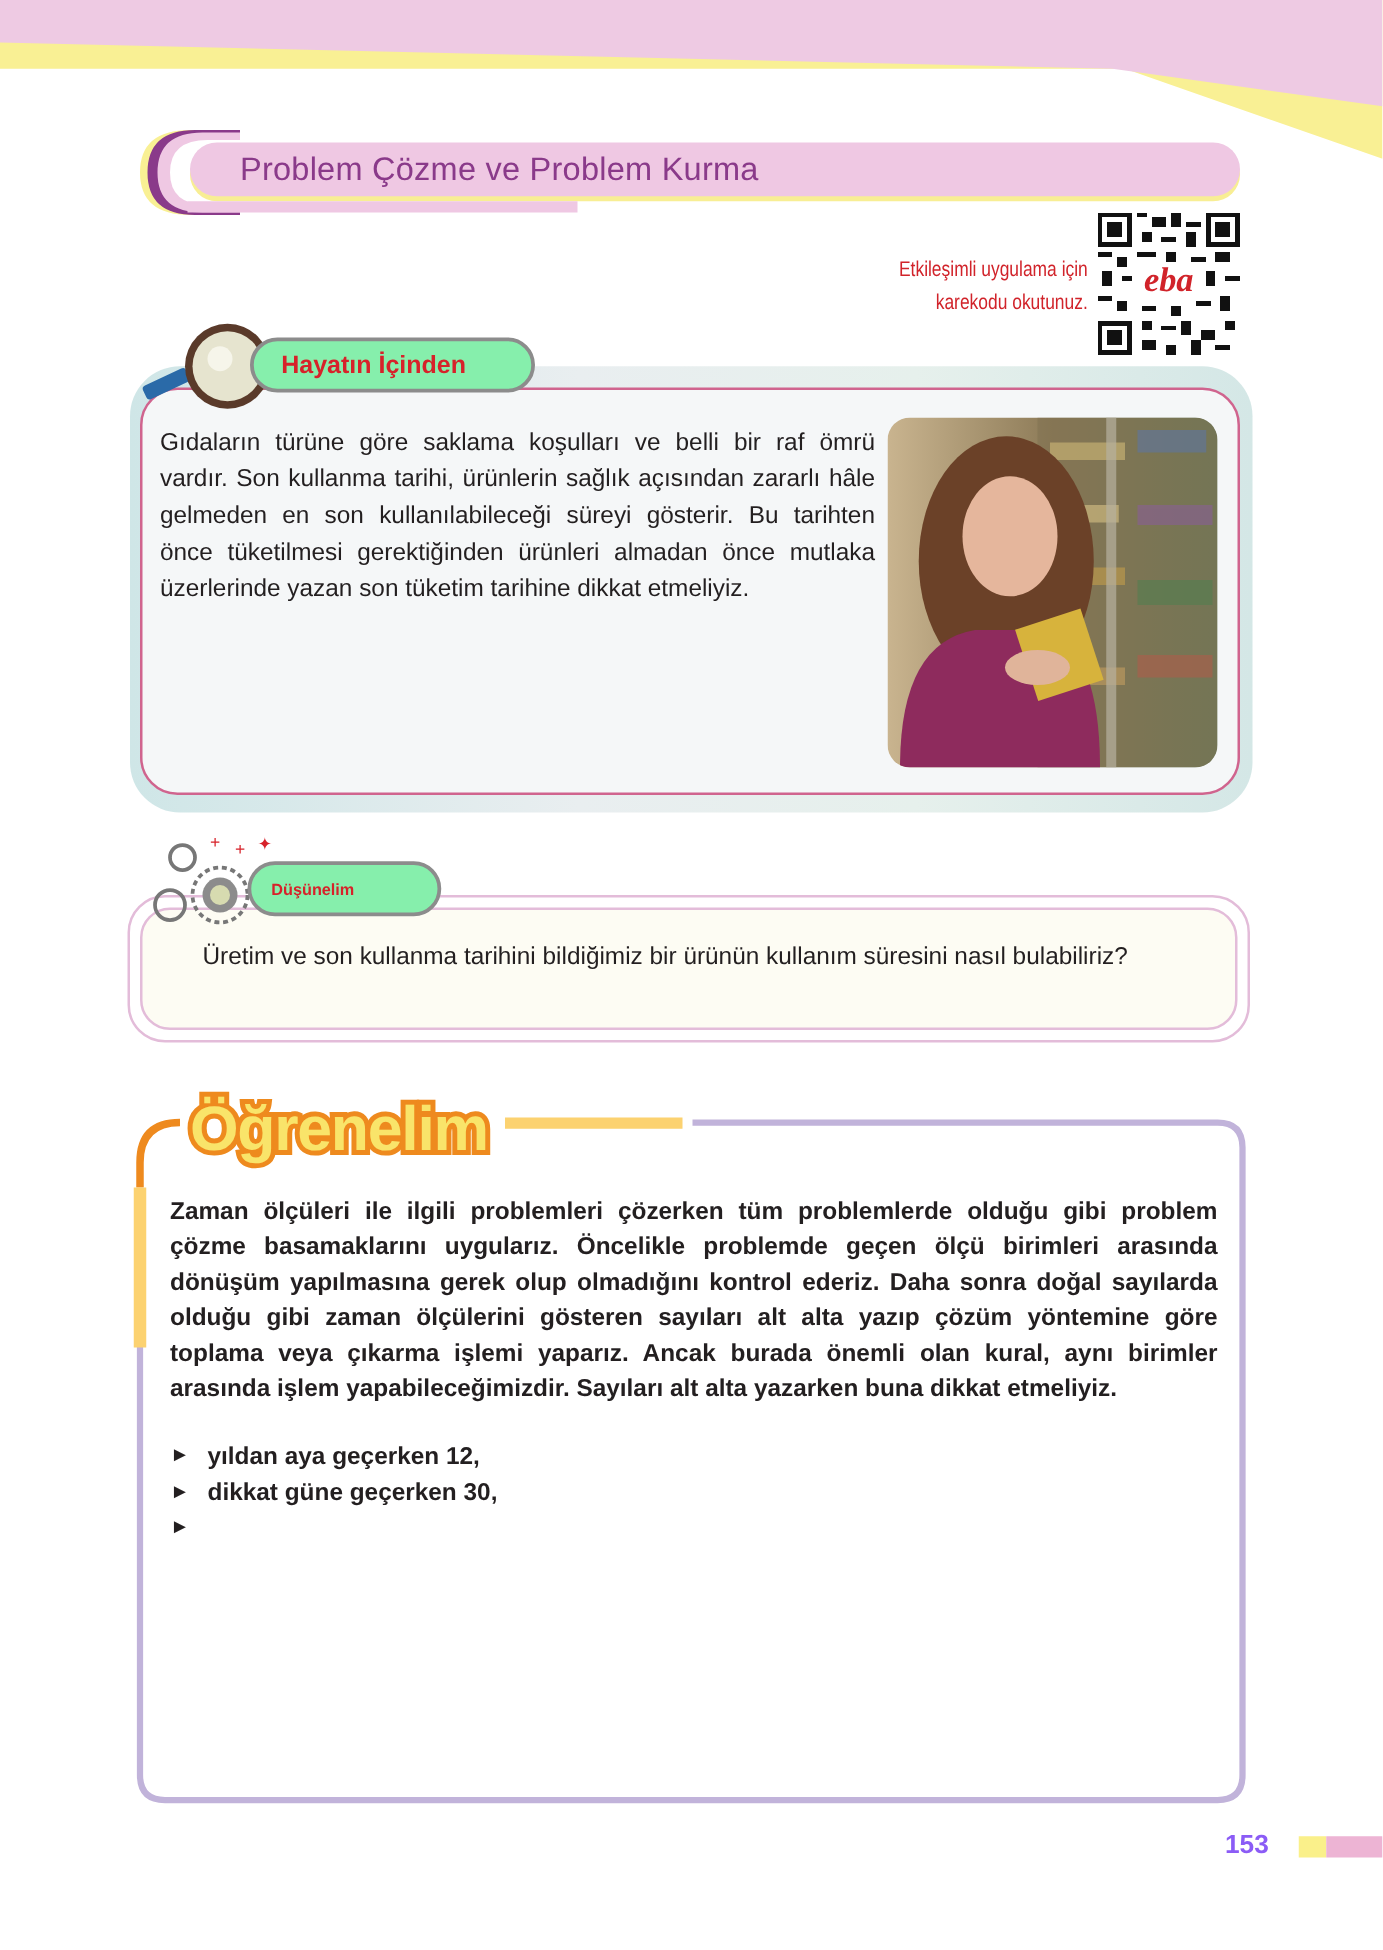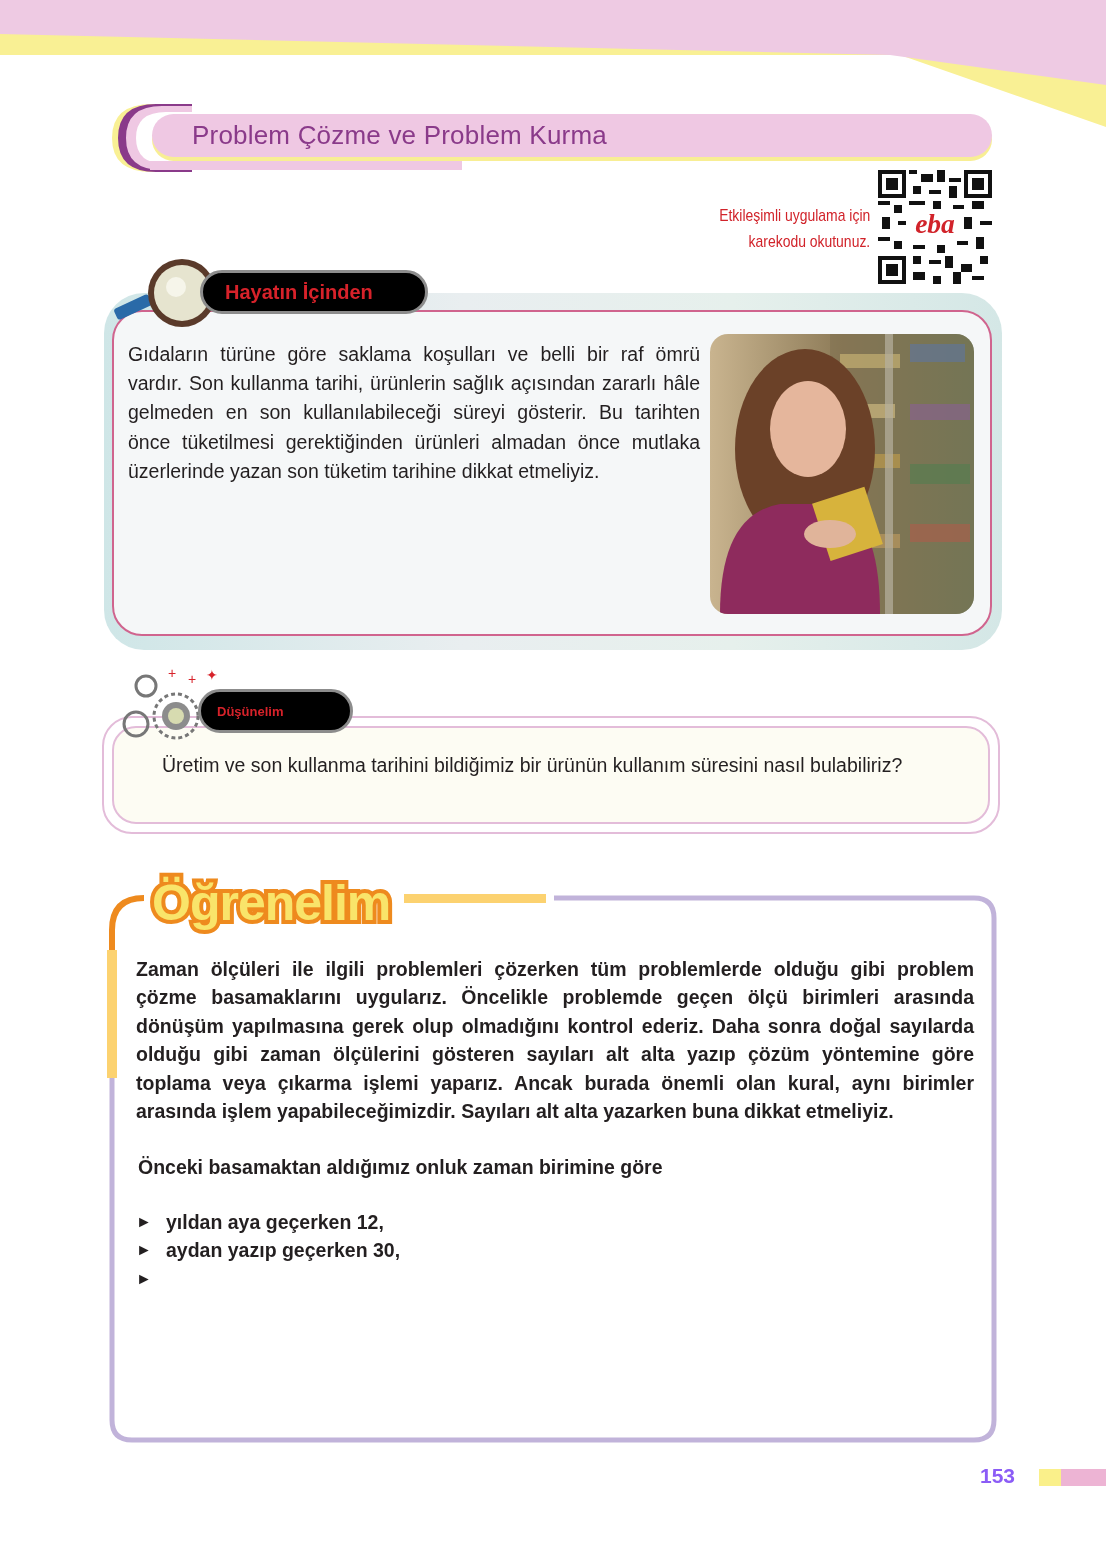--- a/index.html
+++ b/index.html
@@ -47,21 +47,21 @@
     font-size: 19.5px; line-height: 29.2px; color: #231f20; text-align: justify;
   }
   .life-text p + p { margin-top: 15px; }
   .life-photo {
     position: absolute; left: 710px; top: 334px; width: 264px; height: 280px;
     border-radius: 18px; overflow: hidden;
   }
 
   .tab-label {
     position: absolute; height: 44px; border: 3px solid #8c8c8c; border-radius: 22px;
-    background: #000000; display: flex; align-items: center;
+    background: #86efac; display: flex; align-items: center;
     font-weight: bold; color: #d7222a; font-size: 20px;
   }
   .life-tab { left: 200px; top: 270px; width: 228px; padding-left: 22px; }
   .magnifier { position: absolute; left: 112px; top: 255px; width: 110px; height: 80px; }
 
   
   .think-outer {
     position: absolute; left: 102px; top: 716px; width: 898px; height: 118px;
     border: 2px solid #e3bcd9; border-radius: 30px; background: #ffffff;
   }
@@ -236,29 +236,28 @@
   <path d="M 450 8 L 870 8 Q 890 8 890 28 L 890 530 Q 890 550 870 550 L 28 550 Q 8 550 8 530 L 8 180" fill="none" stroke="#c1b3da" stroke-width="5"></path>
   <rect x="300" y="4" width="142" height="9" fill="#fcd270"></rect>
   <path d="M 40 8 Q 8 8 8 40 L 8 60" fill="none" stroke="#ee8a1e" stroke-width="6"></path>
   <rect x="3" y="60" width="10" height="128" fill="#fcd270"></rect>
 </svg>
 <svg class="learn-title" viewBox="0 0 280 78" width="280" height="78">
   <text x="8" y="58" font-family="Liberation Sans, sans-serif" font-weight="bold" font-size="50" fill="#f9e46a" stroke="#ee8a1e" stroke-width="8" paint-order="stroke" letter-spacing="-1">Öğrenelim</text>
 </svg>
 <div class="learn-text">
   <p>Zaman ölçüleri ile ilgili problemleri çözerken tüm problemlerde olduğu gibi problem çözme basamaklarını uygularız. Öncelikle problemde geçen ölçü birimleri arasında dönüşüm yapılmasına gerek olup olmadığını kontrol ederiz. Daha sonra doğal sayılarda olduğu gibi zaman ölçülerini gösteren sayıları alt alta yazıp çözüm yöntemine göre toplama veya çıkarma işlemi yaparız. Ancak burada önemli olan kural, aynı birimler arasında işlem yapabileceğimizdir. Sayıları alt alta yazarken buna dikkat etmeliyiz.</p>
-  <p class="gap indent">Önceki basamaktan aldığımız onluk zaman birimine göre</p>
   <ul class="learn-list">
     <li>
       <span class="bullet">►</span>
       <span>yıldan aya geçerken 12,</span>
     </li>
     <li>
       <span class="bullet">►</span>
-      <span>aydan yazıp geçerken 30,</span>
+      <span>dikkat güne geçerken 30,</span>
     </li>
     <li>
       <span class="bullet">►</span>
     </li>
   </ul>
 </div>
 
 <div class="page-number">153</div>
 <div class="page-bar-yellow"></div>
 <div class="page-bar-pink"></div>

